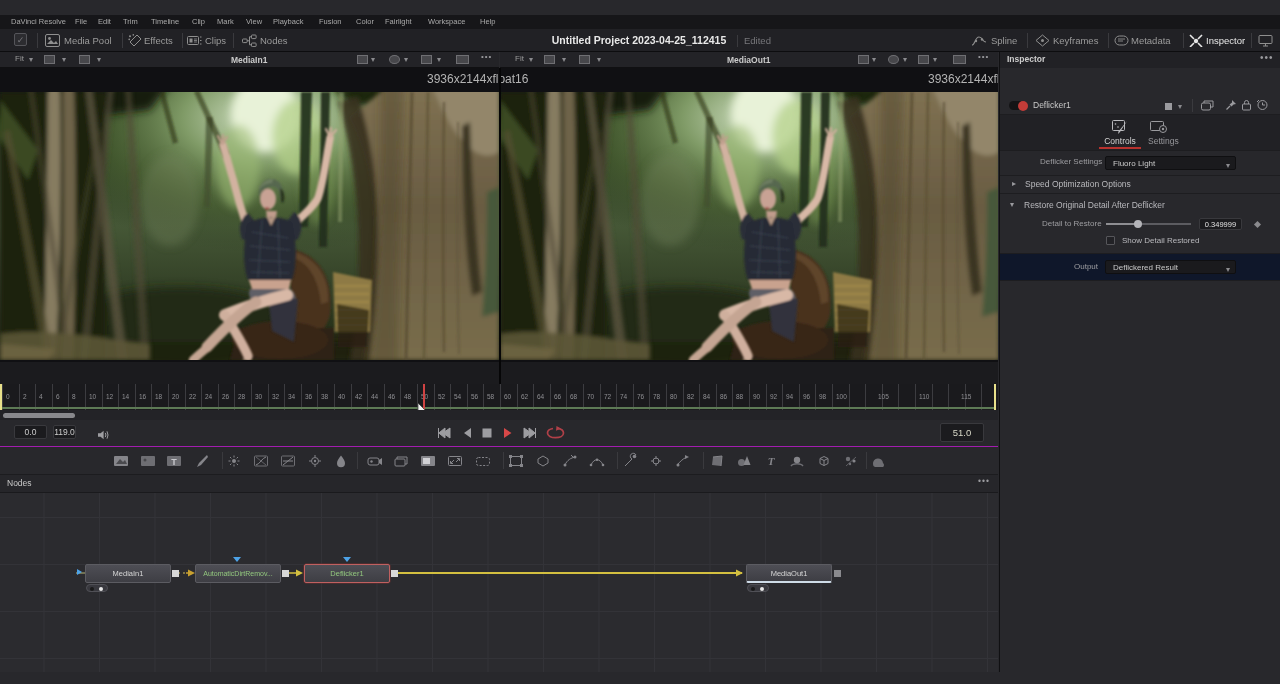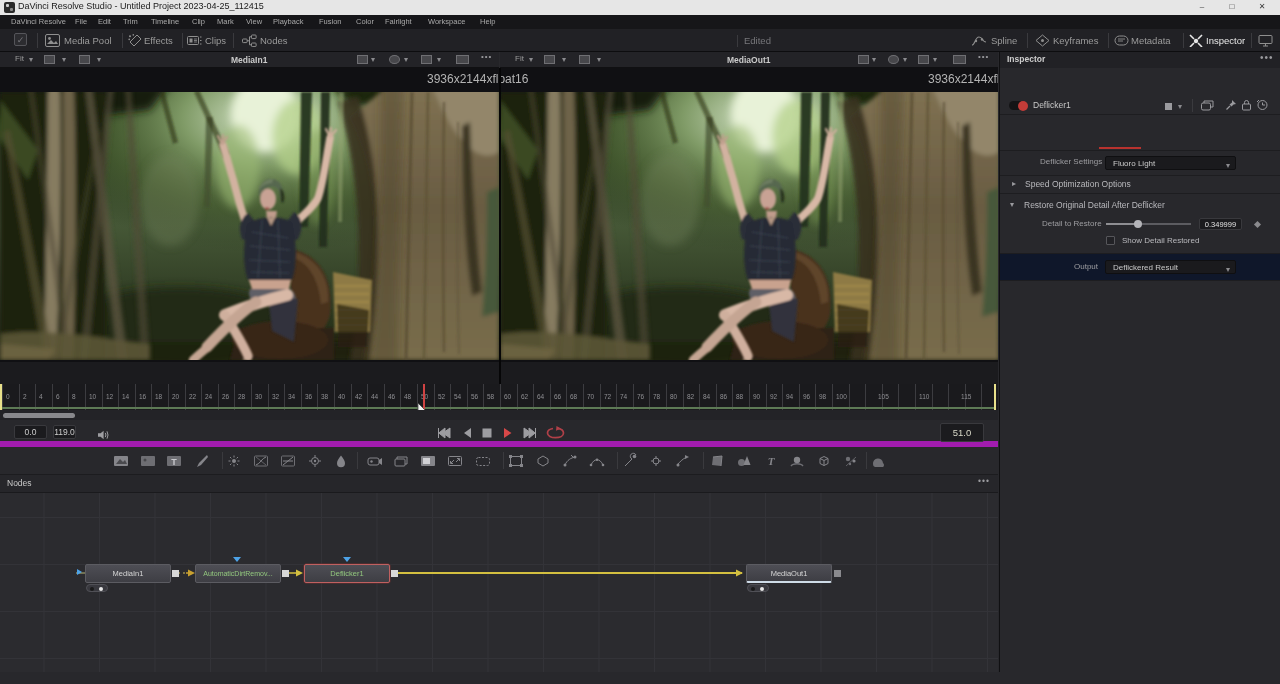--- a/index.html
+++ b/index.html
@@ -36,21 +36,21 @@
 #ruler i{position:absolute;top:9px;font-style:normal;color:#8f8f93;font-size:6.5px}
 #ruler s{position:absolute;top:0;height:26px;width:1px;background:#3c3c40;text-decoration:none}
 #greenline{left:2px;top:407px;width:994px;height:2px;background:#5d7a55}
 #rmarkL{left:0;top:384px;width:2px;height:34px;background:#e8e08a}
 #rmarkR{left:994px;top:384px;width:2px;height:26px;background:#e8e08a}
 #playhead{left:423px;top:384px;width:2px;height:26px;background:#d04343}
 
 #scrollrow{left:0;top:410px;width:998px;height:10px;background:#232327}
 #scrollthumb{left:3px;top:413px;width:72px;height:5px;border-radius:3px;background:#88888c}
 
-#transport{left:0;top:420px;width:998px;height:27px;background:#28282c;border-bottom:6px solid #a21caf}
+#transport{left:0;top:420px;width:998px;height:27px;background:#28282c;border-bottom:1px solid #a21caf}
 .numbox{position:absolute;top:5px;height:14px;background:#1b1b1e;border:1px solid #39393d;border-radius:2px;color:#cccccc;font-size:8.5px;text-align:center;line-height:13px}
 .tico{position:absolute;top:5px;height:16px;color:#9d9da1;font-size:12px;line-height:16px}
 
 #iconrow{left:0;top:447px;width:998px;height:28px;background:#28282c;border-bottom:1px solid #1c1c1f}
 
 #nodeshead{left:0;top:475px;width:998px;height:18px;background:#26262a;border-bottom:1px solid #1a1a1d;color:#c9c9c9;font-size:8.5px}
 
 #canvas{left:0;top:493px;width:998px;height:179px;background:#2b2b2f;
  background-image:linear-gradient(90deg,#333338 1px,transparent 1px);
  background-size:55.5px 47px;background-position:-12px -23px}
@@ -64,27 +64,20 @@
 #statusbar{left:0;top:672px;width:1280px;height:12px;background:#212125;color:#87878b;font-size:8px}
 
 #inspector{left:999px;top:52px;width:281px;height:620px;background:#28282c;border-left:1px solid #101012}
 .ins-lbl{position:absolute;color:#9d9da1;font-size:8px}
 .drop{position:absolute;left:105px;width:131px;height:14px;background:#1a1a1d;border:1px solid #0f0f11;border-radius:2px;color:#c9c9c9;font-size:8px;line-height:13px;padding-left:7px}
 .drop .dchev{position:absolute;right:5px;top:2px;color:#8a8a8e;font-size:8px}
 </style></head>
 <body>
 <div id="stage">
 
-<div class="abs" id="titlebar">
-  <div id="appicon"></div>
-  <span class="ttl">DaVinci Resolve Studio  -  Untitled Project 2023-04-25_112415</span>
-  <span class="winbtn" style="left:1187px">–</span>
-  <span class="winbtn" style="left:1217px">□</span>
-  <span class="winbtn" style="left:1247px">✕</span>
-</div>
 
 <div class="abs" id="menubar">
   <span style="left:11px">DaVinci Resolve</span>
   <span style="left:75px">File</span>
   <span style="left:98px">Edit</span>
   <span style="left:123px">Trim</span>
   <span style="left:151px">Timeline</span>
   <span style="left:192px">Clip</span>
   <span style="left:217px">Mark</span>
   <span style="left:246px">View</span>
@@ -122,20 +115,21 @@
       </svg>
   <span class="tbtxt" style="left:205px">Clips</span>
   <span class="tsep" style="left:233px"></span>
   <svg class="icn" style="left:242px;top:5px" width="15" height="13" viewBox="0 0 15 13">
         <rect x="0.5" y="5" width="4.6" height="3.6" rx="0.8" fill="none" stroke="#8f8f8f"></rect>
         <rect x="9.5" y="1" width="4.6" height="3.6" rx="0.8" fill="none" stroke="#8f8f8f"></rect>
         <rect x="9.5" y="9" width="4.6" height="3.6" rx="0.8" fill="none" stroke="#8f8f8f"></rect>
         <path d="M5 6.8 h2.5 M9.5 2.8 h-2 v8 h2" fill="none" stroke="#8f8f8f"></path>
       </svg>
   <span class="tbtxt" style="left:260px">Nodes</span>
+  <span id="projtitle">Untitled Project 2023-04-25_112415</span>
   <span class="tsep" style="left:737px;height:12px;top:6px"></span>
   <span class="tbtxt" style="left:744px;color:#77777b">Edited</span>
   <svg class="icn" style="left:971px;top:5px" width="16" height="13" viewBox="0 0 16 13">
         <path d="M1 11 C4 11 4 3 8 3 C12 3 11 8 15 8" fill="none" stroke="#8f8f8f" stroke-width="1.1"></path>
         <circle cx="5" cy="7" r="1.2" fill="#8f8f8f"></circle>
         <circle cx="11" cy="5.5" r="1.2" fill="#8f8f8f"></circle>
       </svg>
   <span class="tbtxt" style="left:991px">Spline</span>
   <span class="tsep" style="left:1027px"></span>
   <svg class="icn" style="left:1035px;top:5px" width="15" height="13" viewBox="0 0 15 13">
@@ -564,20 +558,35 @@
   <svg style="position:absolute;left:241px;top:3px" width="11" height="12" viewBox="0 0 11 12">
           <rect x="1.5" y="5" width="8" height="6" rx="1" fill="none" stroke="#9a9a9e"></rect>
           <path d="M3.5 5 V3.5 a2 2 0 0 1 4 0 V5" fill="none" stroke="#9a9a9e"></path>
         </svg>
   <svg style="position:absolute;left:256px;top:3px" width="12" height="12" viewBox="0 0 12 12">
           <circle cx="6.5" cy="6" r="4.5" fill="none" stroke="#9a9a9e"></circle>
           <path d="M6.5 3.5 V6 H9" fill="none" stroke="#9a9a9e"></path>
           <path d="M1 3 L3 1" stroke="#9a9a9e"></path>
         </svg>
 </div>
+<div style="position:absolute;left:0;top:63px;width:281px;height:35px;background:#212125">
+  <svg style="position:absolute;left:112px;top:4px" width="17" height="16" viewBox="0 0 17 16">
+          <rect x="0.5" y="1.5" width="12" height="10" rx="1" fill="none" stroke="#b9b9bd"></rect>
+          <path d="M15 2 L8 13 L6 15 L6.5 12.5 Z" fill="#b9b9bd"></path>
+          <circle cx="3.5" cy="5" r="0.8" fill="#b9b9bd"></circle>
+          <circle cx="6" cy="8" r="0.8" fill="#b9b9bd"></circle>
+        </svg>
+  <svg style="position:absolute;left:150px;top:5px" width="19" height="14" viewBox="0 0 19 14">
+          <rect x="0.5" y="1.5" width="13" height="9" rx="1" fill="none" stroke="#9a9a9e"></rect>
+          <circle cx="13" cy="9" r="3.5" fill="#212125" stroke="#9a9a9e"></circle>
+          <circle cx="13" cy="9" r="1.2" fill="#9a9a9e"></circle>
+        </svg>
+  <span style="position:absolute;left:99px;top:21px;width:42px;text-align:center;color:#d2d2d2;font-size:8.5px">Controls</span>
+  <span style="position:absolute;left:148px;top:21px;color:#96969a;font-size:8.5px">Settings</span>
+</div>
 <div style="position:absolute;left:99px;top:95px;width:42px;height:2px;background:#b8322e"></div>
 <div style="position:absolute;left:0;top:98px;width:281px;height:1px;background:#1d1d20"></div>
 <div style="position:absolute;left:0;top:99px;width:281px;height:24px;background:#27272b">
   <span class="ins-lbl" style="left:40px;top:6px">Deflicker Settings</span>
   <span class="drop" style="top:5px">Fluoro Light<span class="dchev">▾</span></span>
 </div>
 <div style="position:absolute;left:0;top:123px;width:281px;height:1px;background:#1d1d20"></div>
 <div style="position:absolute;left:0;top:124px;width:281px;height:17px;background:#28282c">
   <span style="position:absolute;left:12px;top:3px;color:#9a9a9e;font-size:8px">▸</span>
   <span style="position:absolute;left:25px;top:3px;color:#b9b9bd;font-size:8.5px">Speed Optimization Options</span>

